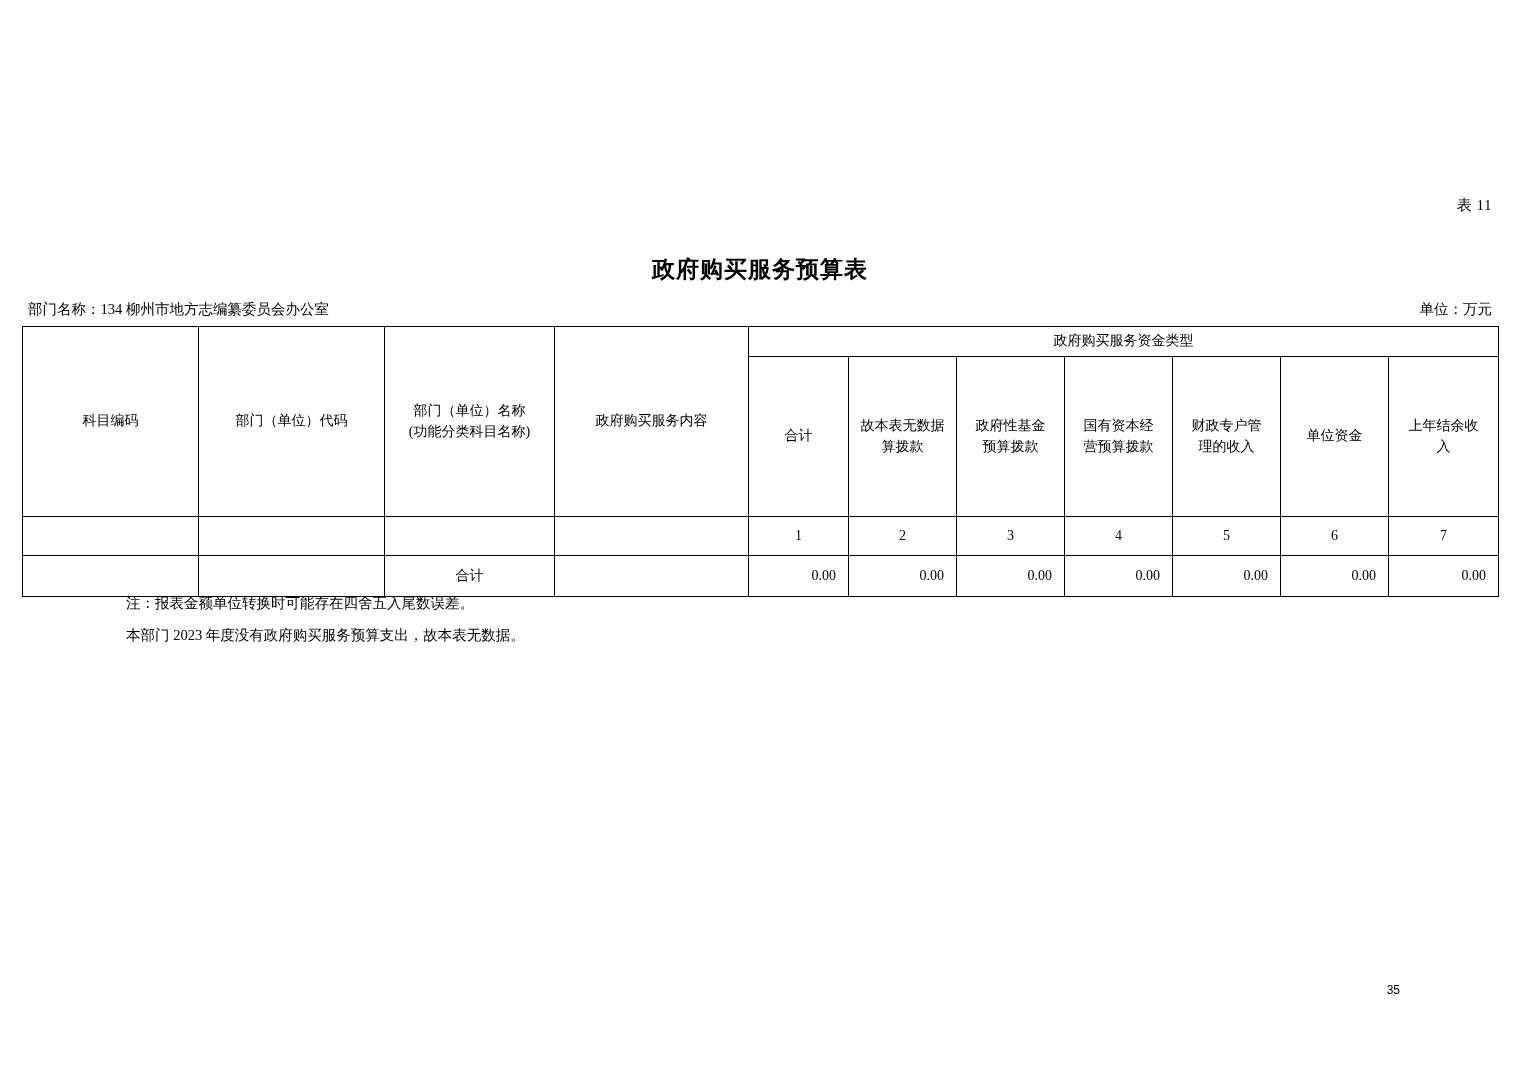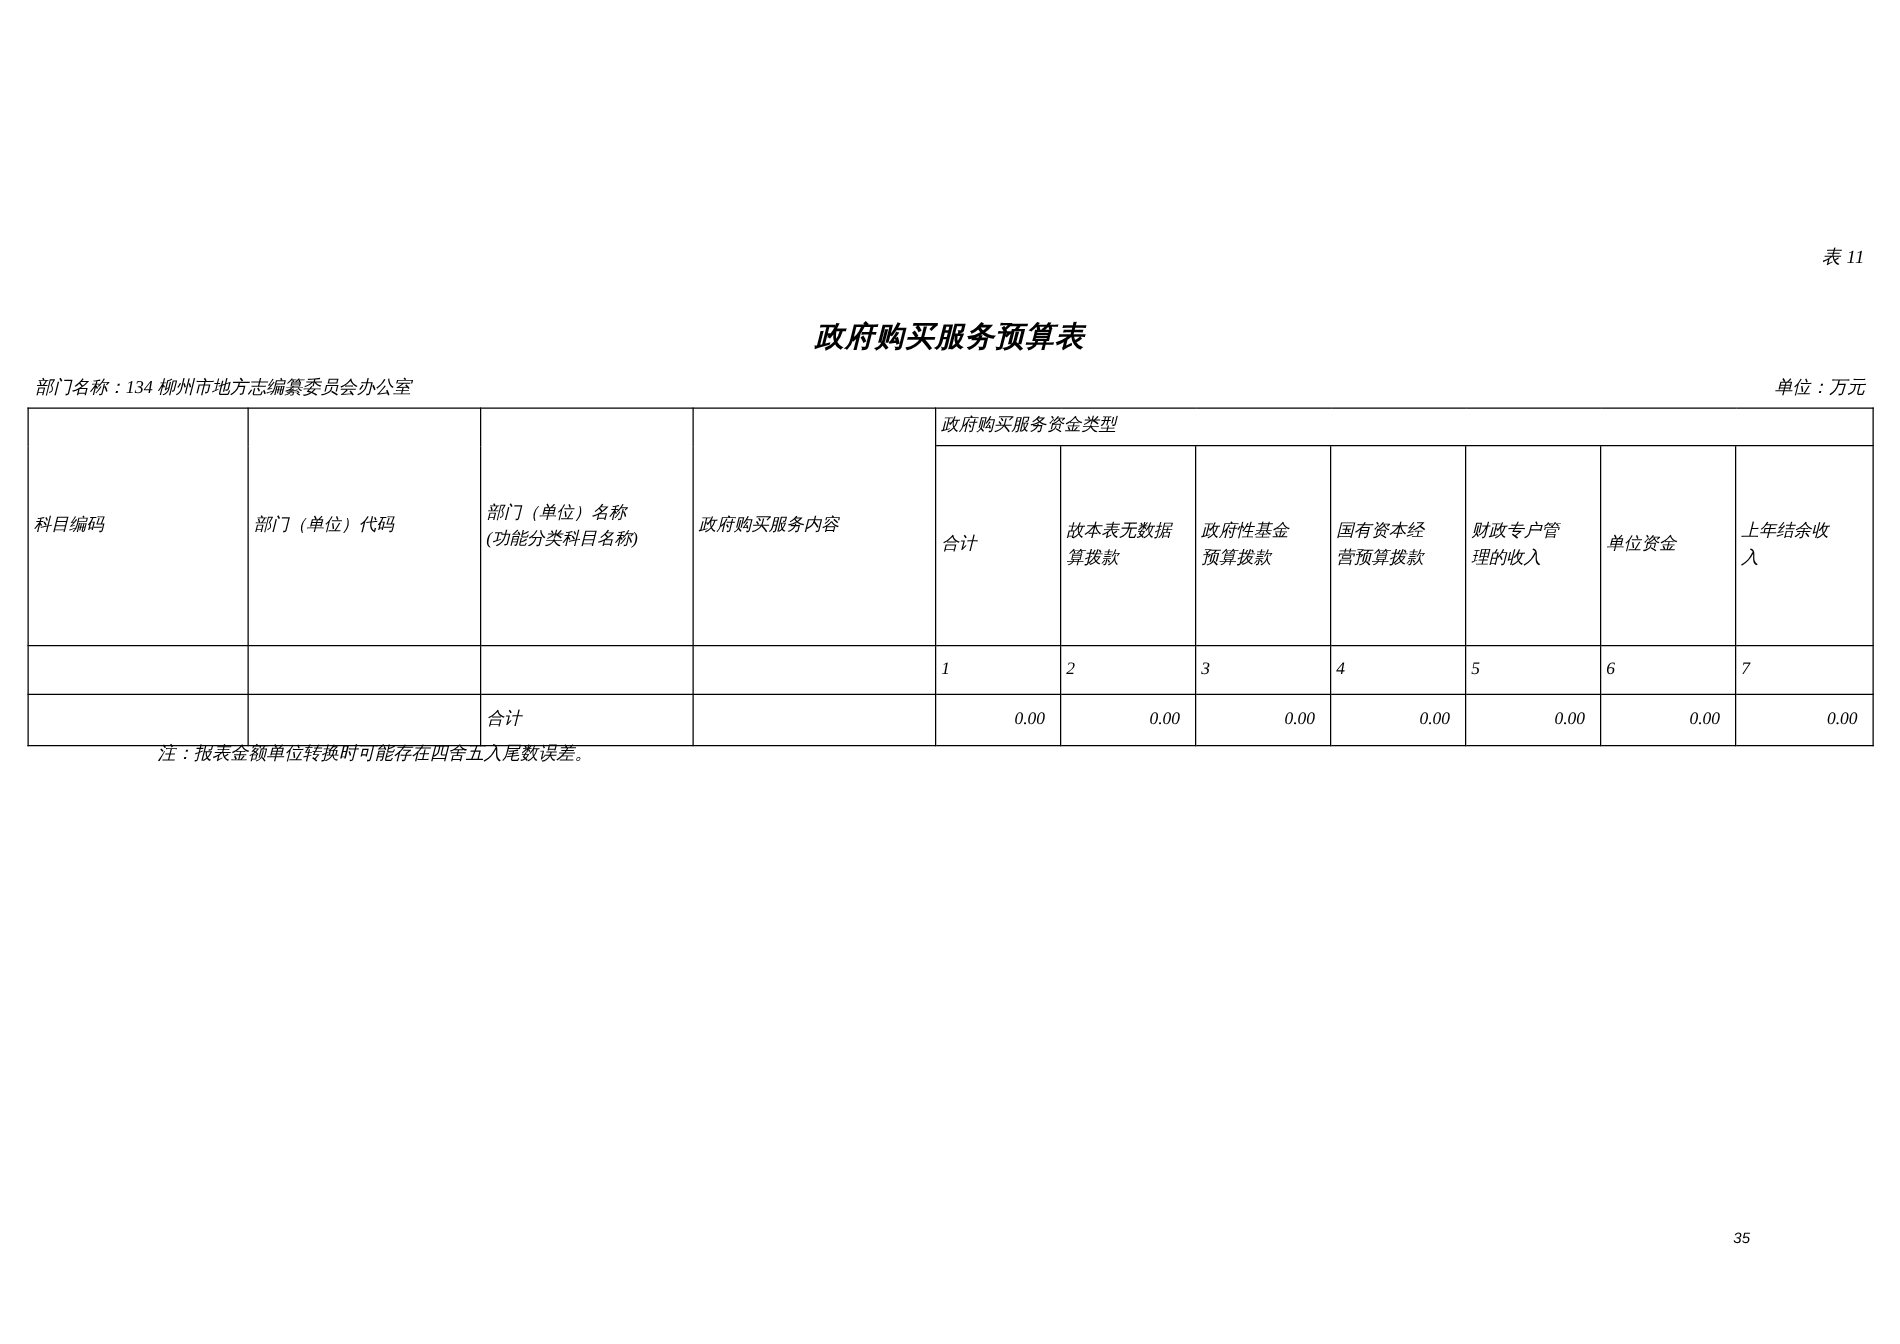--- a/index.html
+++ b/index.html
@@ -14,21 +14,20 @@
     color: #000000;
     position: relative;
     overflow: hidden;
   }
   .page {
     position: absolute;
     left: 0;
     top: 0;
     width: 1520px;
     height: 1075px;
-    font-style: italic;
   }
   .table-no {
     position: absolute;
     right: 28px;
     top: 196px;
     font-size: 15px;
     letter-spacing: 0.5px;
   }
   .doc-title {
     position: absolute;
@@ -58,20 +57,21 @@
     position: absolute;
     left: 22px;
     top: 326px;
     width: 1476px;
     border-collapse: collapse;
     table-layout: fixed;
     font-size: 14px;
   }
   table.budget td {
     border: 1px solid #000000;
+    text-align: center;
     vertical-align: middle;
     padding: 2px 4px;
     line-height: 1.45;
   }
   .grp-head {
     height: 30px;
   }
   .col-head {
     height: 160px;
   }
@@ -193,17 +193,18 @@
         <td class="num-right">0.00</td>
         <td class="num-right">0.00</td>
         <td class="num-right">0.00</td>
         <td class="num-right">0.00</td>
       </tr>
     </tbody>
   </table>
 
   <div class="notes">
     <div>注：报表金额单位转换时可能存在四舍五入尾数误差。</div>
+    <div>本部门 2023 年度没有政府购买服务预算支出，故本表无数据。</div>
   </div>
 
   <div class="page-num">35</div>
 
 </div>
 
 </body></html>

